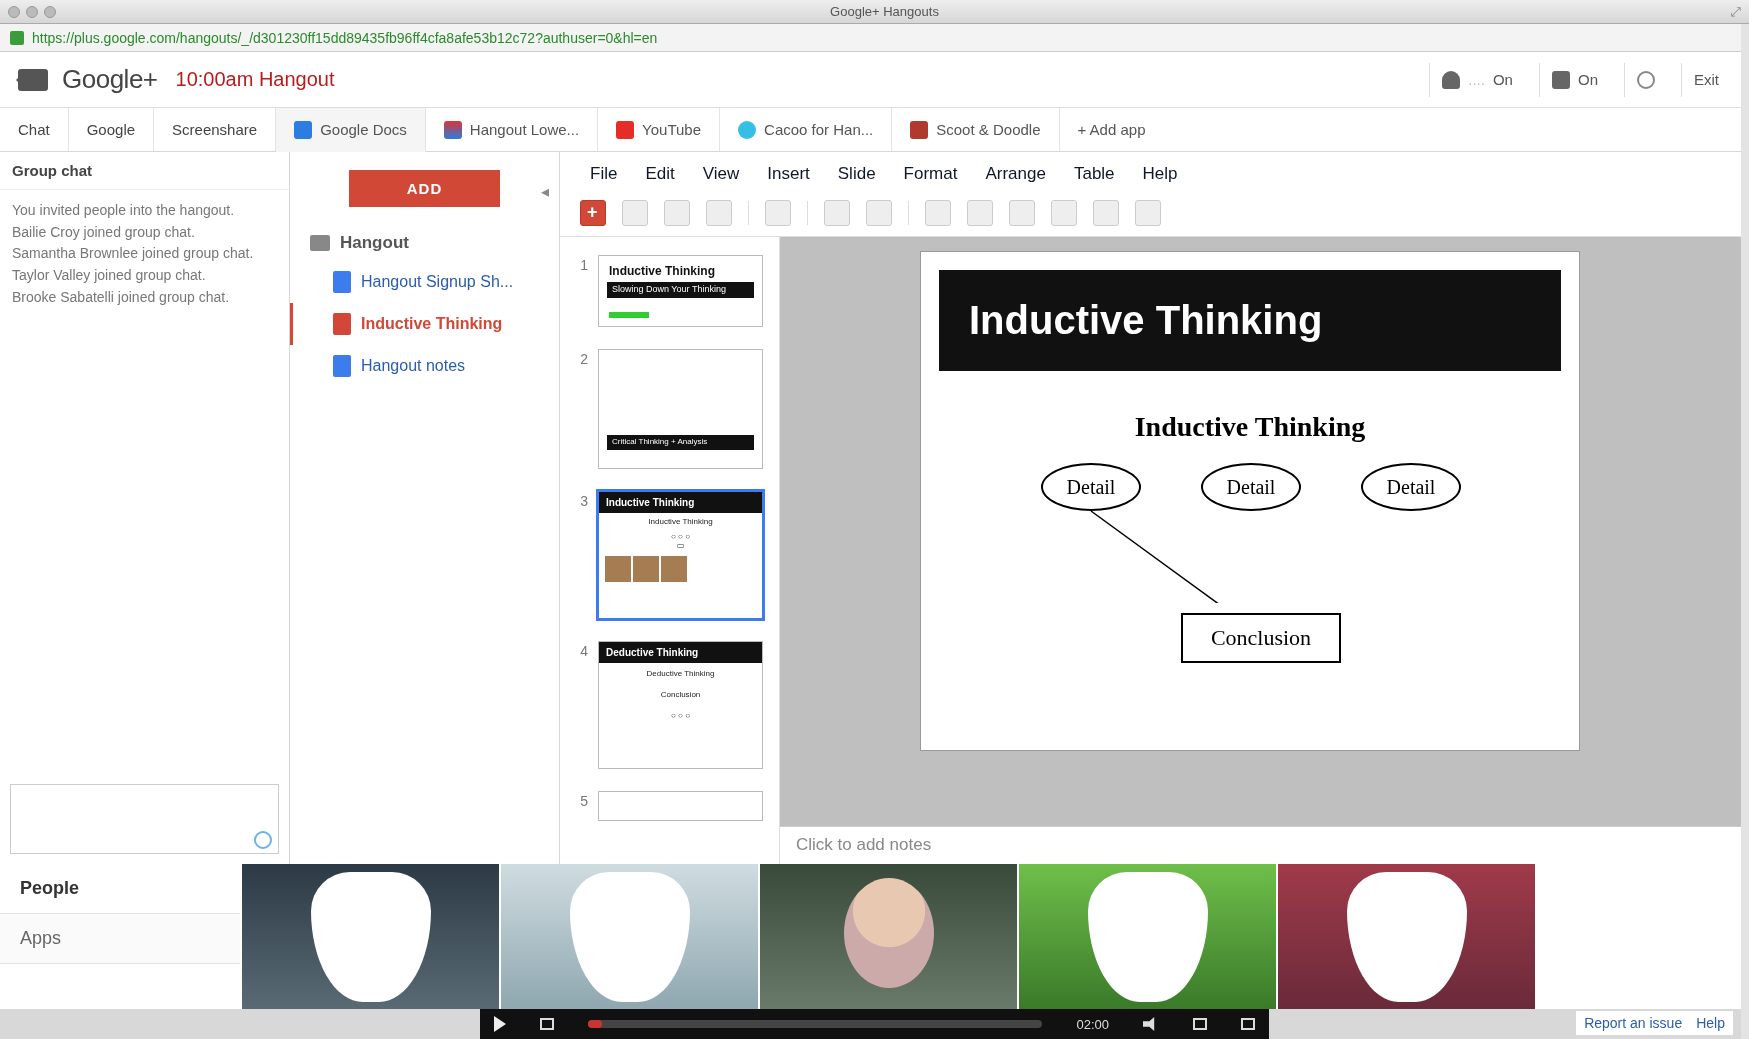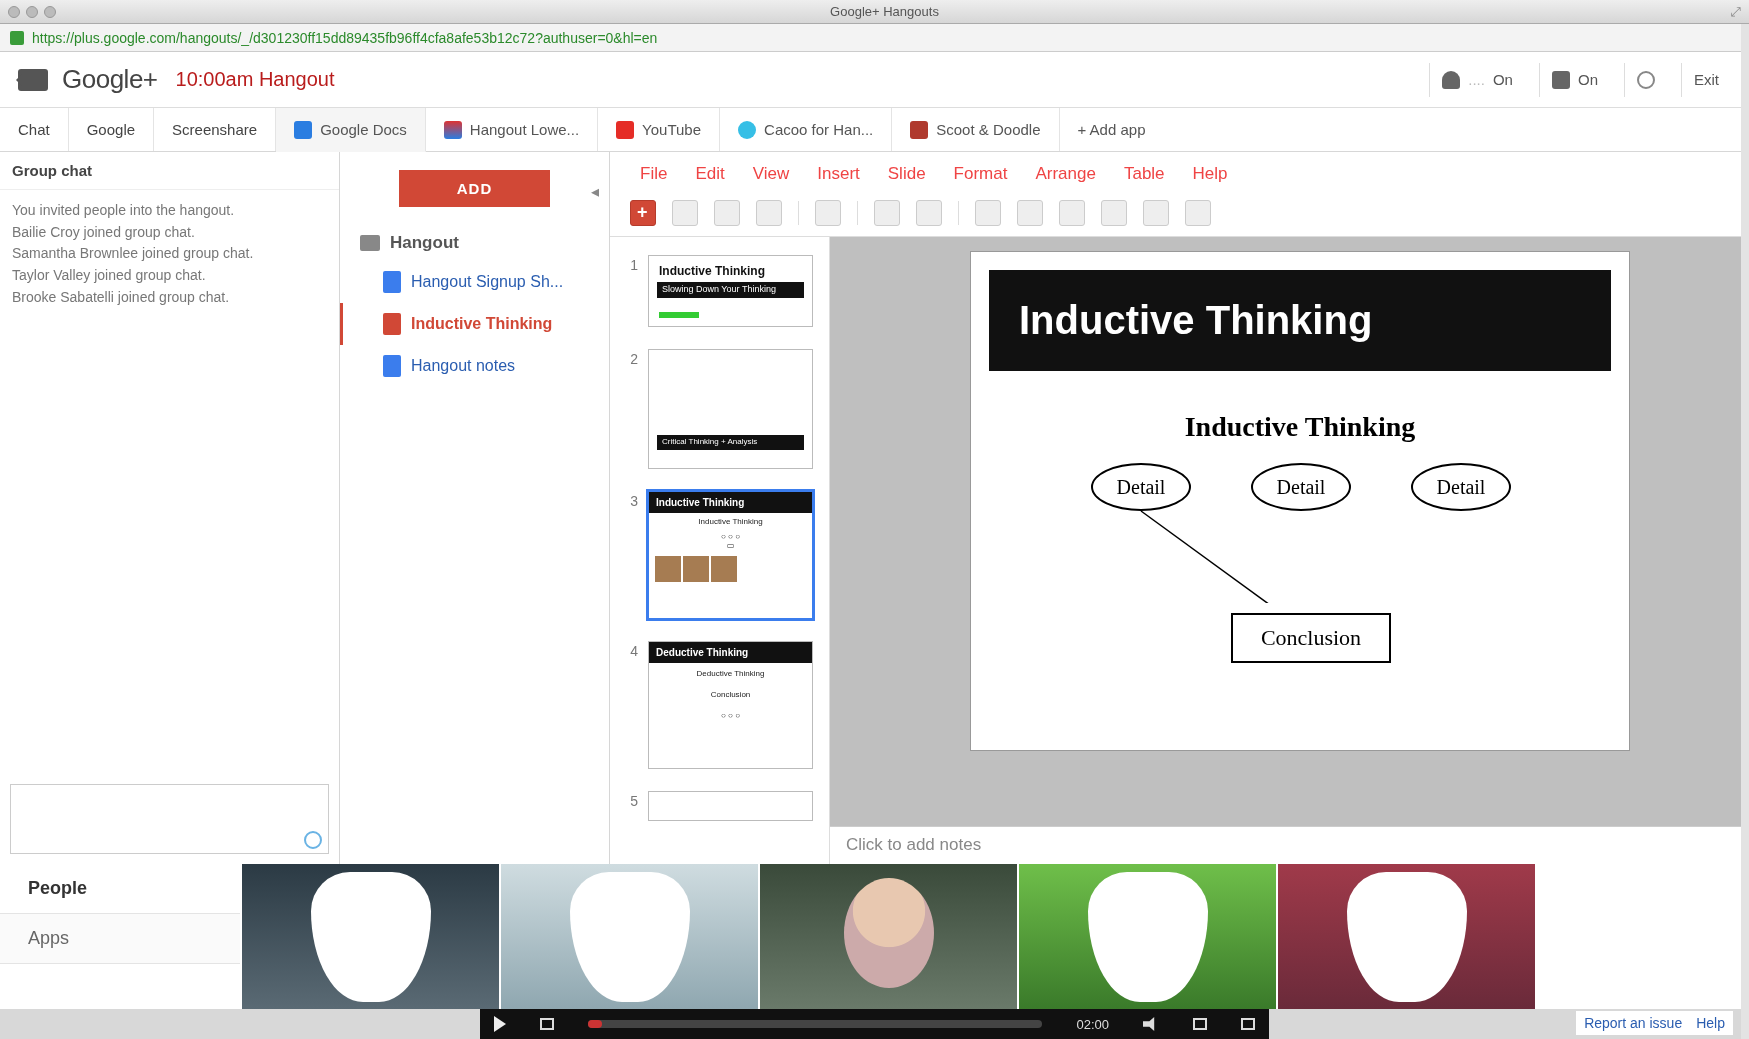--- a/index.html
+++ b/index.html
@@ -39,43 +39,43 @@
   .ico-yt{background:#e52d27;}
   .ico-cacoo{background:#36bfe6; border-radius:50%;}
   .ico-scoot{background:#b03a2e;}
   .app-tab.plain{color:#444;}
   .add-app{border:none; color:#555;}
 
   
   .body-row { display:flex; height:calc(100% - 24px - 28px - 56px - 44px - 145px - 30px); background:#fff;}
 
   
-  .chat-col { width:340px; border-right:1px solid #d6d6d6; display:flex; flex-direction:column; background:#fff;}
+  .chat-col { width:290px; border-right:1px solid #d6d6d6; display:flex; flex-direction:column; background:#fff;}
   .chat-header { padding:10px 12px; font-weight:bold; color:#444; border-bottom:1px solid #eee; font-size:15px;}
   .chat-log { padding:10px 12px; font-size:14px; color:#777; line-height:1.55;}
   .chat-input-wrap { margin-top:auto; padding:10px;}
   .chat-input { width:100%; height:70px; border:1px solid #ccc; background:#fff; position:relative;}
   .smiley { position:absolute; right:6px; bottom:4px; width:18px; height:18px; border:2px solid #6ab3e4; border-radius:50%;}
-  .lb-tab { padding:14px 28px; font-size:18px; color:#666; border-bottom:1px solid #e4e4e4; background:#fafafa;}
+  .lb-tab { padding:14px 20px; font-size:18px; color:#666; border-bottom:1px solid #e4e4e4; background:#fafafa;}
   .lb-tab.active{background:#fff; color:#333; font-weight:bold;}
 
   
   .docs-sidebar { width:270px; border-right:1px solid #d6d6d6; display:flex; flex-direction:column; padding-top:18px; position:relative; background:#fff;}
   .add-btn { align-self:center; background:#d14836; color:#fff; font-weight:bold; font-size:15px; padding:10px 58px; border:none; letter-spacing:1px; margin-bottom:18px;}
   .collapse-arr { position:absolute; right:10px; top:30px; color:#888; font-size:16px;}
   .folder-row { display:flex; align-items:center; gap:10px; padding:8px 20px; color:#555; font-weight:bold; font-size:17px;}
   .folder-ico{ width:20px; height:16px; background:#888; border-radius:2px;}
   .doc-item { display:flex; align-items:center; gap:10px; padding:10px 20px 10px 40px; font-size:16px; color:#2a5db0; border-left:3px solid transparent;}
   .doc-item.active{ color:#d14836; font-weight:bold; border-left-color:#d14836;}
   .doc-ico { width:18px; height:22px; background:#3b7ded; border-radius:2px; flex-shrink:0;}
   .doc-ico.slides{background:#d14836;}
 
   
   .editor-col { flex:1; display:flex; flex-direction:column; background:#fff;}
-  .menu-bar { display:flex; gap:28px; padding:12px 14px 10px 30px; font-size:17px; color:#ef4444;}
+  .menu-bar { display:flex; gap:28px; padding:12px 14px 10px 30px; font-size:17px; color:#0f172a;}
   .tool-bar { display:flex; align-items:center; gap:16px; padding:6px 20px 10px 20px; border-bottom:1px solid #ddd;}
   .tb-btn { width:26px; height:26px; background:#eee; border:1px solid #ccc; border-radius:3px;}
   .tb-btn.newslide{background:#d14836; border-color:#b53b2b; position:relative;}
   .tb-btn.newslide::after{content:"+"; color:#fff; position:absolute; left:6px; top:1px; font-size:18px; font-weight:bold;}
   .tb-sep{width:1px; height:24px; background:#ddd;}
 
   .editor-body { flex:1; display:flex; min-height:0;}
   .thumb-rail { width:220px; border-right:1px solid #ddd; padding:18px 12px; overflow:hidden; background:#fff;}
   .thumb-row { display:flex; gap:10px; margin-bottom:22px;}
   .thumb-num { width:16px; text-align:right; color:#777; font-size:14px; padding-top:2px;}

